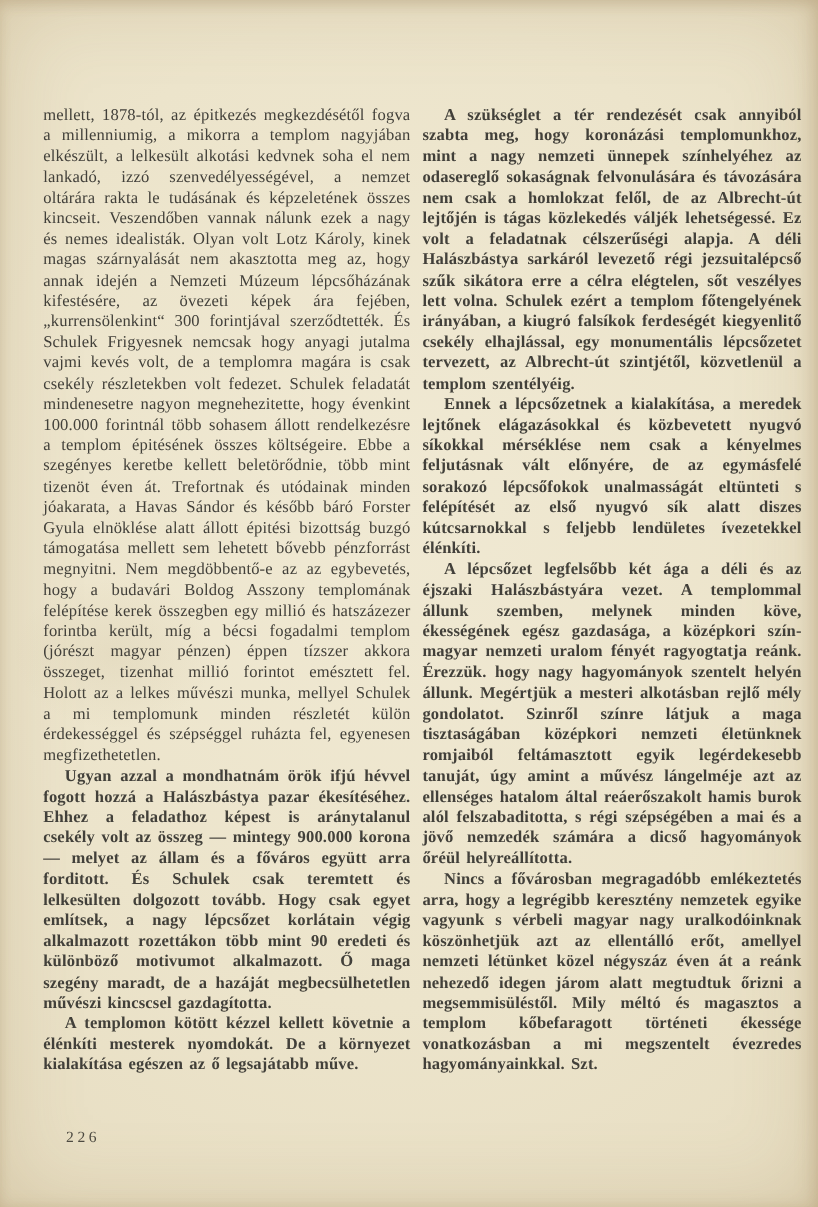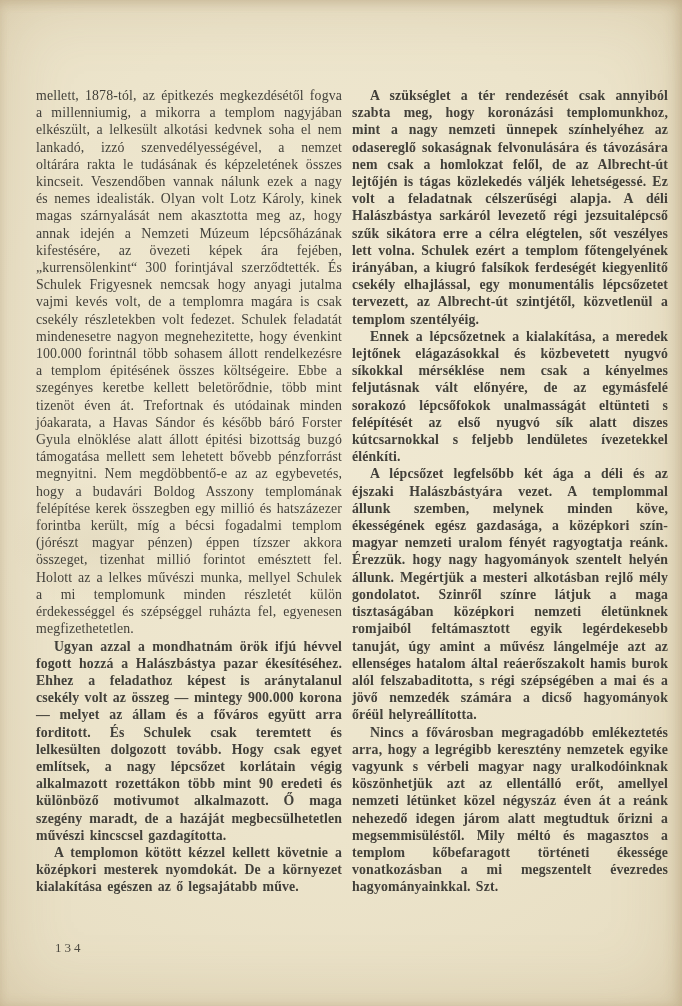--- a/index.html
+++ b/index.html
@@ -63,24 +63,24 @@
   }
 </style>
 </head>
 <body>
 
 <div class="page" style="--ink: #42403a;">
 
   <div class="column column-left">
       <p class="">mellett, 1878-tól, az épitkezés megkezdésétől fogva a millenniumig, a mikorra a templom nagyjában elkészült, a lelkesült alkotási kedvnek soha el nem lankadó, izzó szenvedélyességével, a nemzet oltárára rakta le tudásának és képzeletének összes kincseit. Veszendőben vannak nálunk ezek a nagy és nemes idealisták. Olyan volt Lotz Károly, kinek magas szárnyalását nem akasztotta meg az, hogy annak idején a Nemzeti Múzeum lépcsőházának kifestésére, az övezeti képek ára fejében, „kurrensölenkint“ 300 forintjával szerződtették. És Schulek Frigyesnek nemcsak hogy anyagi jutalma vajmi kevés volt, de a templomra magára is csak csekély részletekben volt fedezet. Schulek feladatát mindenesetre nagyon megnehezitette, hogy évenkint 100.000 forintnál több sohasem állott rendelkezésre a templom épitésének összes költségeire. Ebbe a szegényes keretbe kellett beletörődnie, több mint tizenöt éven át. Trefortnak és utódainak minden jóakarata, a Havas Sándor és később báró Forster Gyula elnöklése alatt állott épitési bizottság buzgó támogatása mellett sem lehetett bővebb pénzforrást megnyitni. Nem megdöbbentő-e az az egybevetés, hogy a budavári Boldog Asszony templomának felépítése kerek összegben egy millió és hatszázezer forintba került, míg a bécsi fogadalmi templom (jórészt magyar pénzen) éppen tízszer akkora összeget, tizenhat millió forintot emésztett fel. Holott az a lelkes művészi munka, mellyel Schulek a mi templomunk minden részletét külön érdekességgel és szépséggel ruházta fel, egyenesen megfizethetetlen.</p>
       <p class="indent">Ugyan azzal a mondhatnám örök ifjú hévvel fogott hozzá a Halászbástya pazar ékesítéséhez. Ehhez a feladathoz képest is aránytalanul csekély volt az összeg — mintegy 900.000 korona — melyet az állam és a főváros együtt arra forditott. És Schulek csak teremtett és lelkesülten dolgozott tovább. Hogy csak egyet említsek, a nagy lépcsőzet korlátain végig alkalmazott rozettákon több mint 90 eredeti és különböző motivumot alkalmazott. Ő maga szegény maradt, de a hazáját megbecsülhetetlen művészi kincscsel gazdagította.</p>
-      <p class="indent">A templomon kötött kézzel kellett követnie a középkori mesterek nyomdokát. De a környezet kialakítása egészen az ő legsajátabb műve.</p>
+      <p class="indent">A templomon kötött kézzel kellett követnie a élénkíti mesterek nyomdokát. De a környezet kialakítása egészen az ő legsajátabb műve.</p>
     </div>
 
   <div class="column column-right">
       <p class="indent">A szükséglet a tér rendezését csak annyiból szabta meg, hogy koronázási templomunkhoz, mint a nagy nemzeti ünnepek színhelyéhez az odasereglő sokaságnak felvonulására és távozására nem csak a homlokzat felől, de az Albrecht-út lejtőjén is tágas közlekedés váljék lehetségessé. Ez volt a feladatnak célszerűségi alapja. A déli Halászbástya sarkáról levezető régi jezsuitalépcső szűk sikátora erre a célra elégtelen, sőt veszélyes lett volna. Schulek ezért a templom főtengelyének irányában, a kiugró falsíkok ferdeségét kiegyenlitő csekély elhajlással, egy monumentális lépcsőzetet tervezett, az Albrecht-út szintjétől, közvetlenül a templom szentélyéig.</p>
       <p class="indent">Ennek a lépcsőzetnek a kialakítása, a meredek lejtőnek elágazásokkal és közbevetett nyugvó síkokkal mérséklése nem csak a kényelmes feljutásnak vált előnyére, de az egymásfelé sorakozó lépcsőfokok unalmasságát eltünteti s felépítését az első nyugvó sík alatt diszes kútcsarnokkal s feljebb lendületes ívezetekkel élénkíti.</p>
       <p class="indent">A lépcsőzet legfelsőbb két ága a déli és az éjszaki Halászbástyára vezet. A templommal állunk szemben, melynek minden köve, ékességének egész gazdasága, a középkori szín-magyar nemzeti uralom fényét ragyogtatja reánk. Érezzük. hogy nagy hagyományok szentelt helyén állunk. Megértjük a mesteri alkotásban rejlő mély gondolatot. Szinről színre látjuk a maga tisztaságában középkori nemzeti életünknek romjaiból feltámasztott egyik legérdekesebb tanuját, úgy amint a művész lángelméje azt az ellenséges hatalom által reáerőszakolt hamis burok alól felszabaditotta, s régi szépségében a mai és a jövő nemzedék számára a dicső hagyományok őréül helyreállította.</p>
       <p class="indent">Nincs a fővárosban megragadóbb emlékeztetés arra, hogy a legrégibb keresztény nemzetek egyike vagyunk s vérbeli magyar nagy uralkodóinknak köszönhetjük azt az ellentálló erőt, amellyel nemzeti létünket közel négyszáz éven át a reánk nehezedő idegen járom alatt megtudtuk őrizni a megsemmisüléstől. Mily méltó és magasztos a templom kőbefaragott történeti ékessége vonatkozásban a mi megszentelt évezredes hagyományainkkal. Szt.</p>
     </div>
 
-  <div class="page-number">134</div>
+  <div class="page-number">226</div>
 </div>
 
 </body></html>

